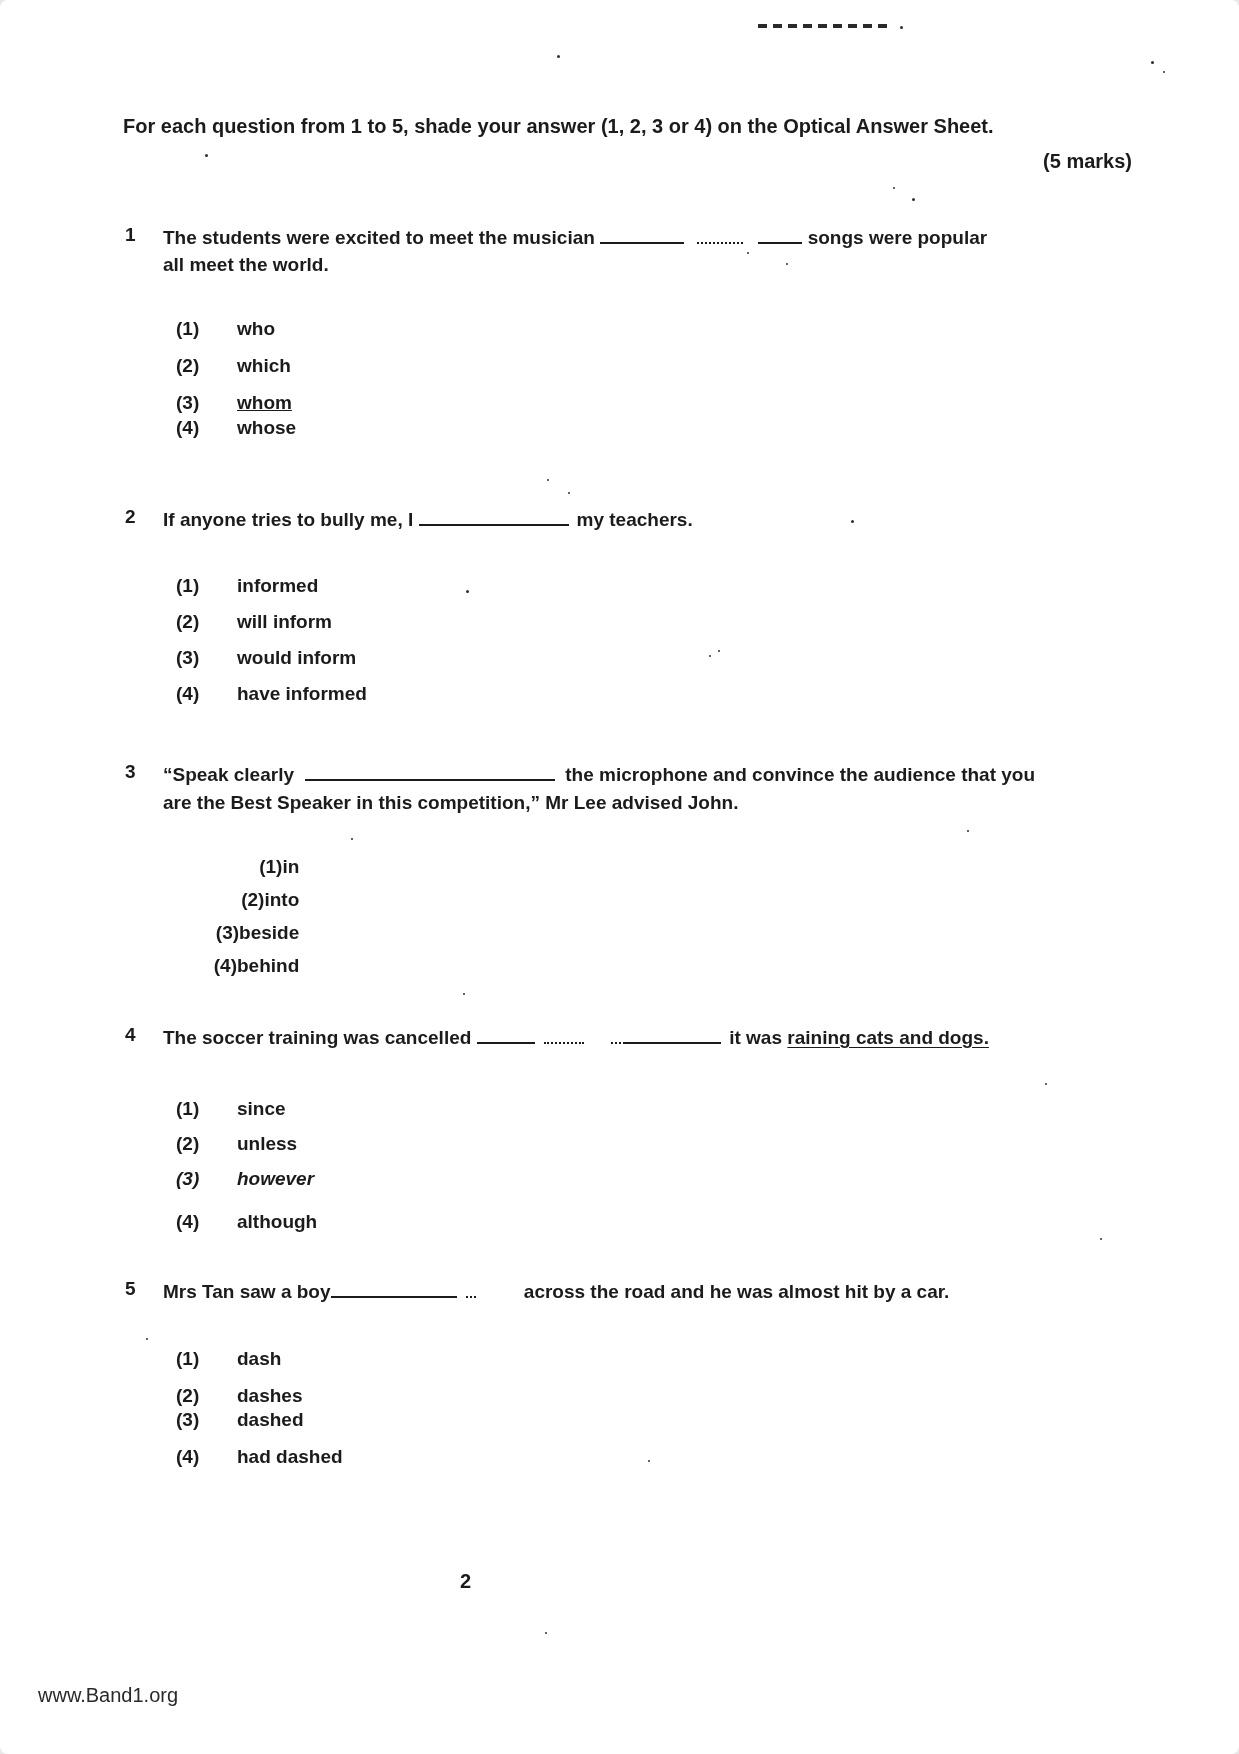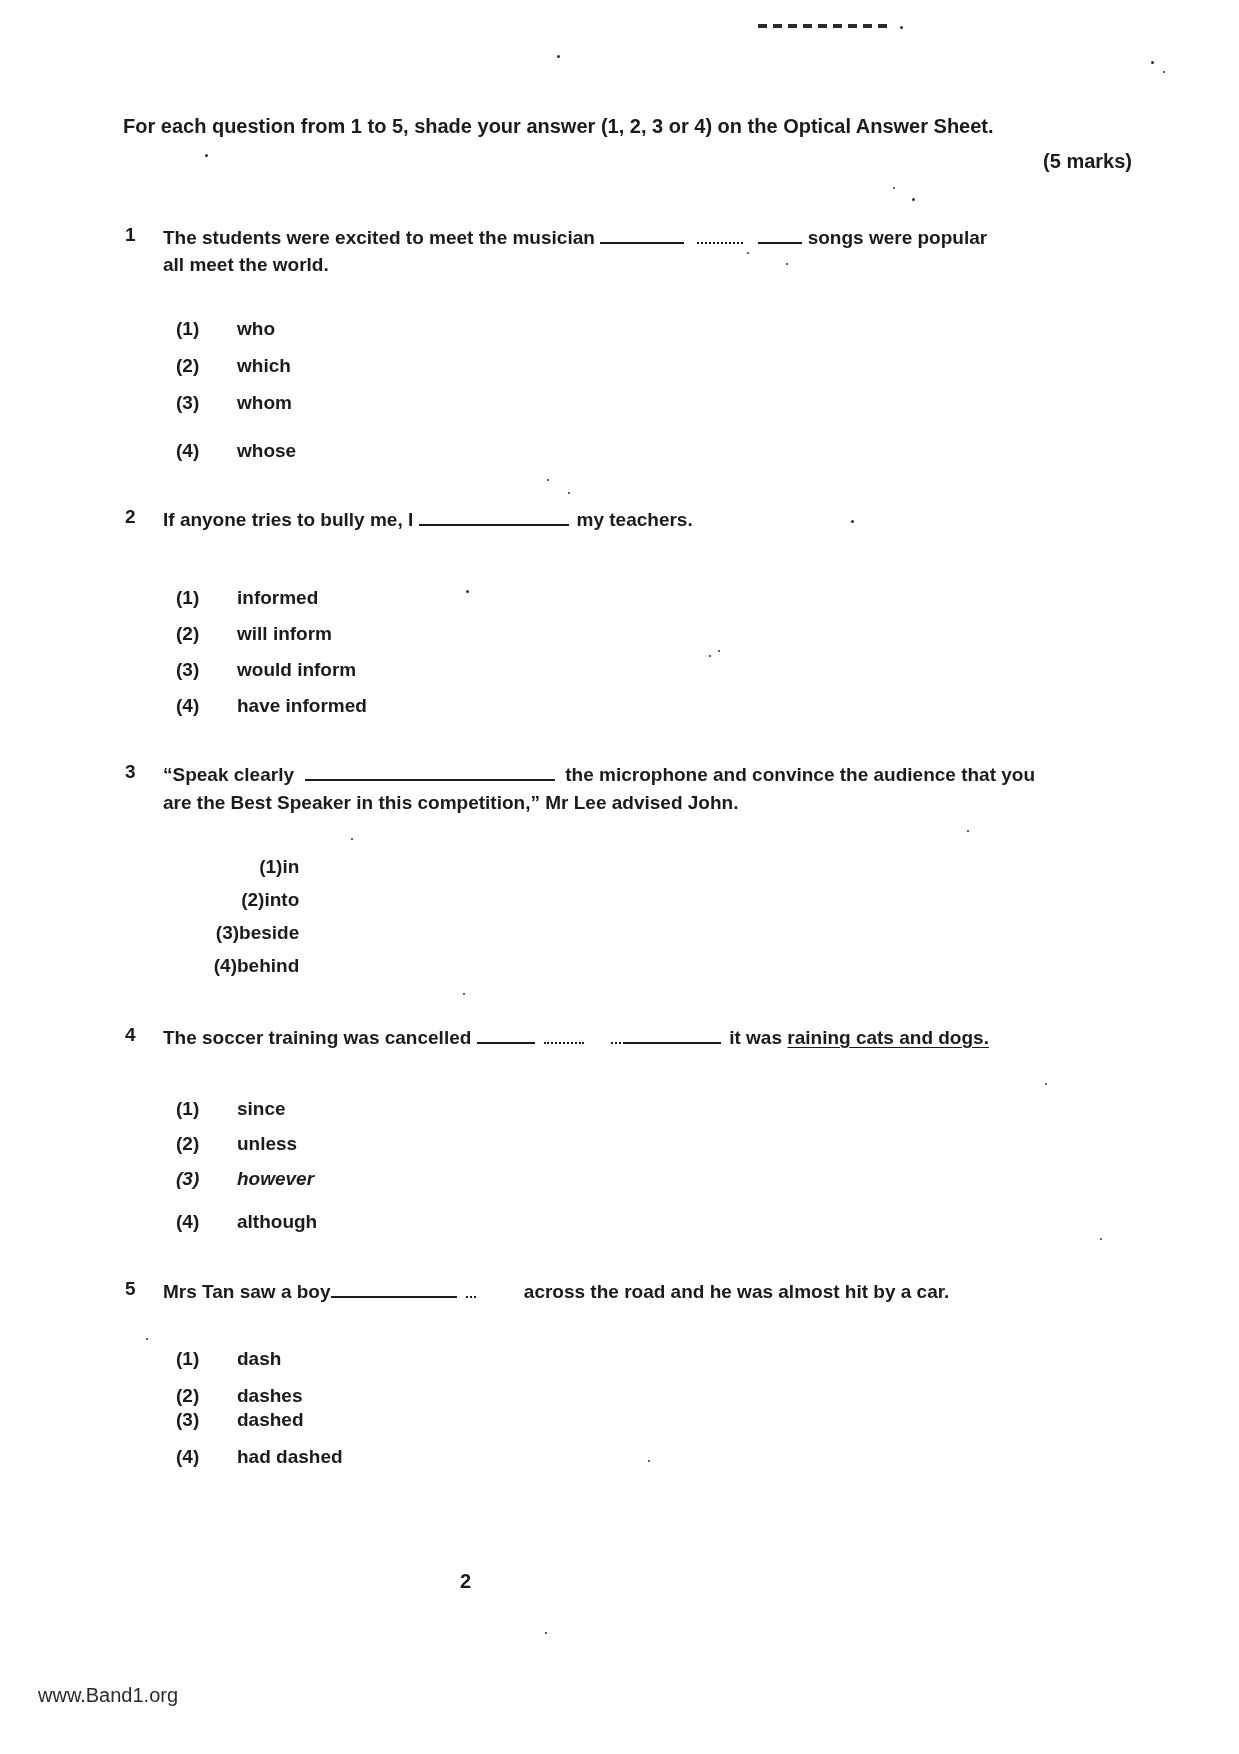--- a/index.html
+++ b/index.html
@@ -3,20 +3,21 @@
 <meta charset="utf-8">
 <style>
   html,body{margin:0;padding:0;background:#e8e8e8;}
   #page{
     position:relative;
     width:1239px;height:1754px;
     background:#ffffff;
     font-family:"Liberation Sans", sans-serif;
     color:#1b1b1b;
     overflow:hidden;
+    border-radius:8px;
   }
   .txt{position:absolute;font-size:19px;font-weight:bold;line-height:24px;white-space:nowrap;}
   .header-line{font-size:20px;}
   .qnum{position:absolute;left:125px;font-size:19px;font-weight:bold;}
   .qstem{position:absolute;left:163px;font-size:19px;font-weight:bold;line-height:27px;white-space:nowrap;}
   .blank{display:inline-block;border-bottom:2px solid #1b1b1b;height:14px;vertical-align:baseline;}
   .blank.dotted{border-bottom-style:dotted;}
   .u{text-decoration:underline;text-underline-offset:3px;}
   .q-options{position:absolute;left:176px;}
   .opt-row{height:24px;font-size:19px;font-weight:bold;}
@@ -67,30 +68,30 @@
   <div>
     <div class="qnum" style="top:224px;">1</div>
     <div class="qstem" style="top:224px;"><span>The students were excited to meet the musician</span>
       <span class="blank" style="width:84px;"></span>
       <span class="blank dotted" style="width:46px;margin-left:8px;"></span>
       <span class="blank" style="width:44px;margin-left:9px;margin-right:6px;"></span><span>songs were popular</span></div>
     <div class="qstem" style="top:251px;">all meet the world.</div>
     <div class="q-options" style="top:318px;">
       <div class="opt-row" style="margin-bottom:13px;"><span class="opt-label">(1)</span><span>who</span></div>
       <div class="opt-row" style="margin-bottom:13px;"><span class="opt-label">(2)</span><span>which</span></div>
-      <div class="opt-row" style="margin-bottom:24px;"><span class="opt-label">(3)</span><span>whom</span></div>
+      <div class="opt-row" style="margin-bottom:1px;text-decoration:underline;"><span class="opt-label">(3)</span><span>whom</span></div>
       <div class="opt-row"><span class="opt-label">(4)</span><span>whose</span></div>
     </div>
   </div>
 
   <div>
     <div class="qnum" style="top:506px;">2</div>
     <div class="qstem" style="top:506px;"><span>If anyone tries to bully me, I</span>
       <span class="blank" style="width:150px;margin-right:8px;"></span><span>my teachers.</span></div>
-    <div class="q-options" style="top:575px;margin-top:12px;">
+    <div class="q-options" style="top:575px;">
       <div class="opt-row" style="margin-bottom:12px;"><span class="opt-label">(1)</span><span>informed</span></div>
       <div class="opt-row" style="margin-bottom:12px;"><span class="opt-label">(2)</span><span>will inform</span></div>
       <div class="opt-row" style="margin-bottom:12px;"><span class="opt-label">(3)</span><span>would inform</span></div>
       <div class="opt-row"><span class="opt-label">(4)</span><span>have informed</span></div>
     </div>
   </div>
 
   <div>
     <div class="qnum" style="top:761px;">3</div>
     <div class="qstem" style="top:761px;"><span>“Speak clearly</span>

